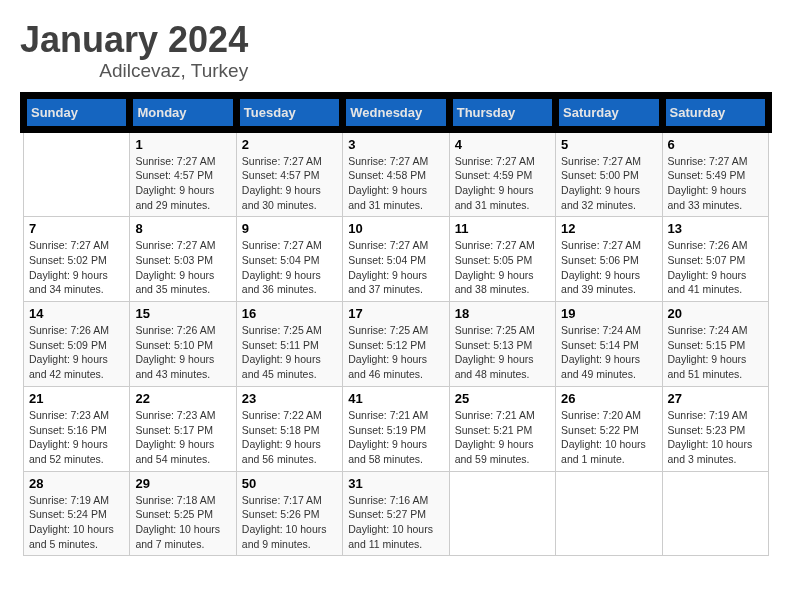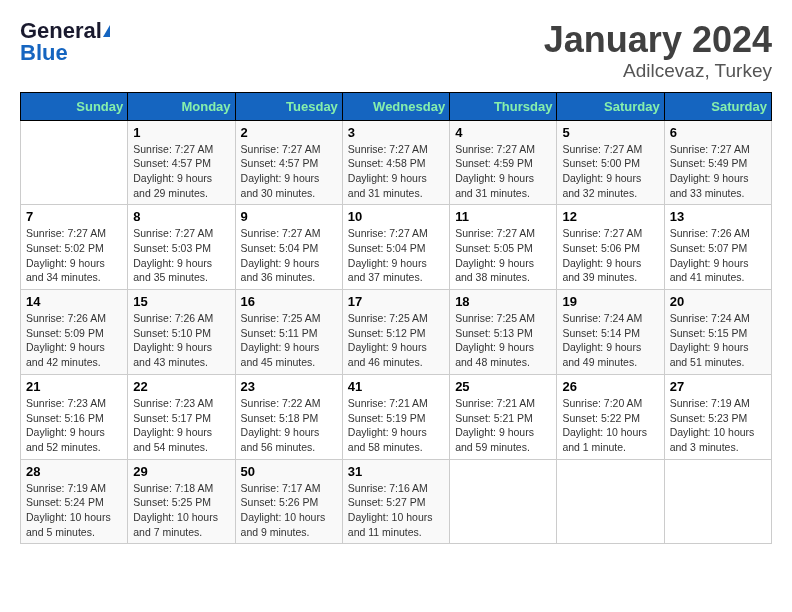--- a/index.html
+++ b/index.html
@@ -50,26 +50,26 @@
       font-size: 19px;
       color: #555;
     }
     table {
       width: 100%;
       border-collapse: collapse;
       font-size: 11px;
     }
     thead tr th {
       background-color: #1565c0;
-      color: #86efac;
+      color: #e5e5e5;
       padding: 6px 4px;
-      text-align: right;
+      text-align: left;
       font-size: 13px;
       font-weight: bold;
-      border: 1px solid #000000;
+      border: 7px solid #000000;
     }
     tbody tr td {
       vertical-align: top;
       padding: 4px 5px;
       border: 1px solid #ccc;
       min-height: 80px;
       height: 80px;
       width: calc(100%/7);
       background: #fff;
     }
@@ -88,27 +88,20 @@
       line-height: 1.4;
     }
     .empty-cell {
       background: #fff !important;
     }
   </style>
 </head>
 <body>
 
 <div class="header">
-  <div class="logo">
-    <div class="logo-row">
-      <span class="logo-general">General</span>
-      <span style="display:inline-block;width:0;height:0;border-left:7px solid transparent;border-right:0px solid transparent;border-bottom:12px solid #1565c0;margin-left:1px;vertical-align:middle;"></span>
-    </div>
-    <span class="logo-blue">Blue</span>
-  </div>
   <div class="title-section">
     <div class="month-title">January 2024</div>
     <div class="location-title">Adilcevaz, Turkey</div>
   </div>
 </div>
 
 <table>
   <thead>
     <tr id="header-row">
         <th>Sunday</th>

